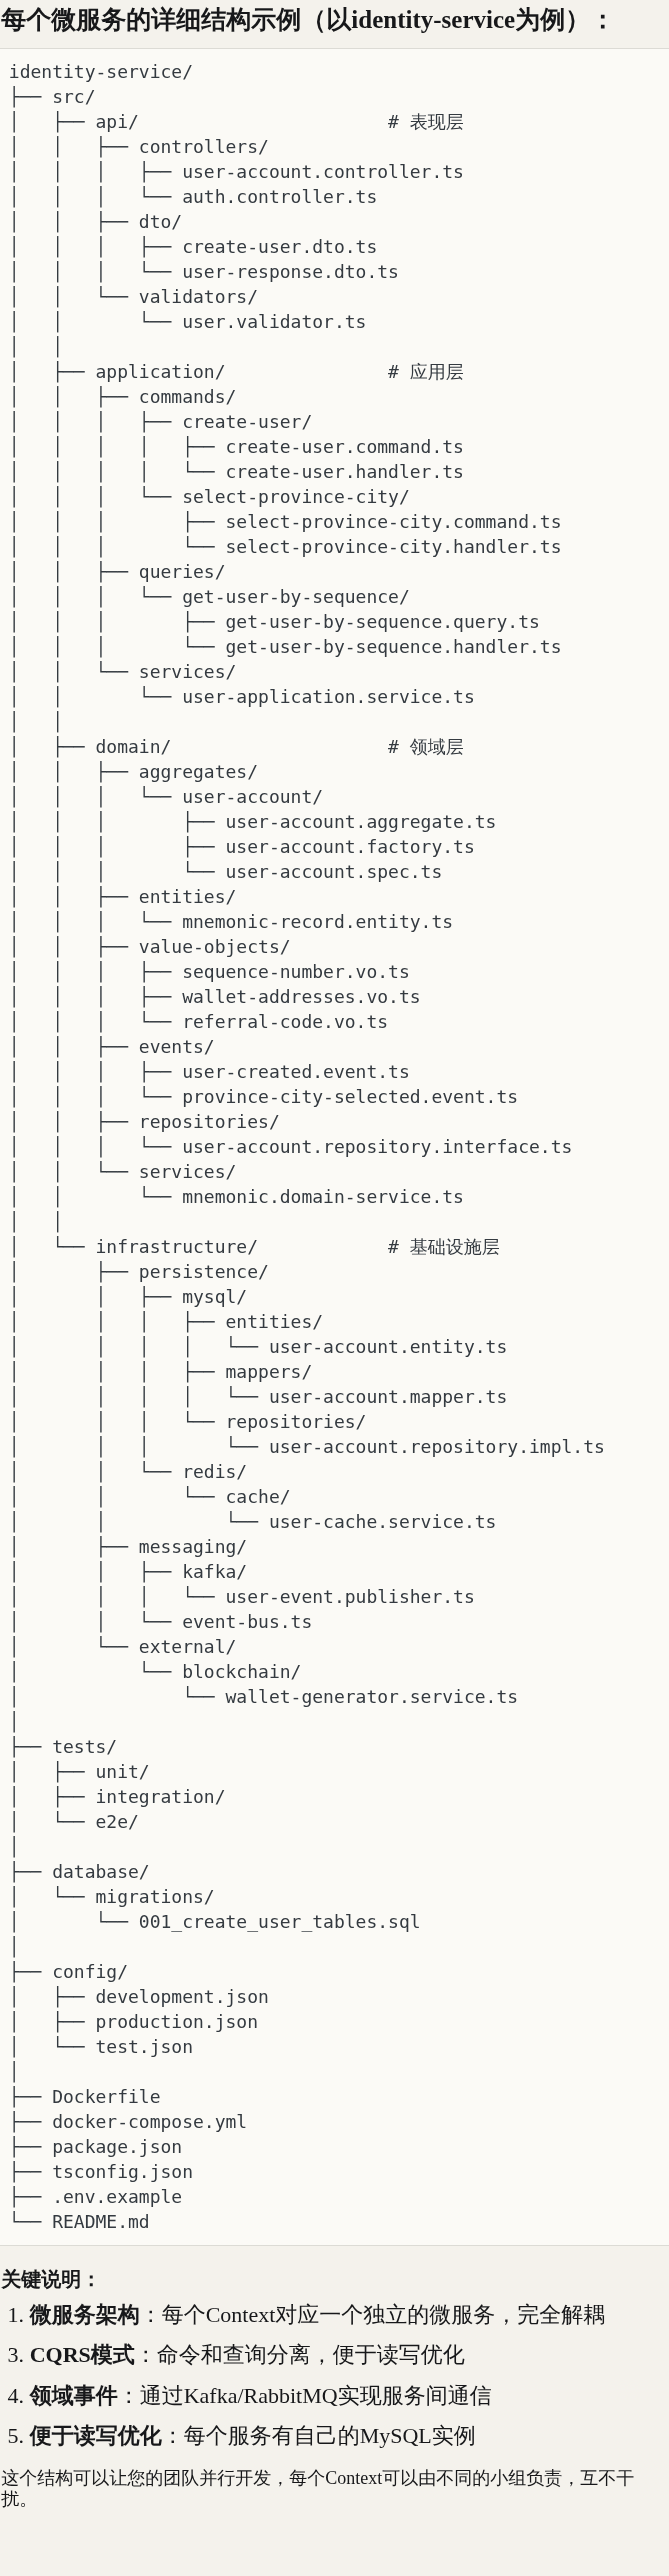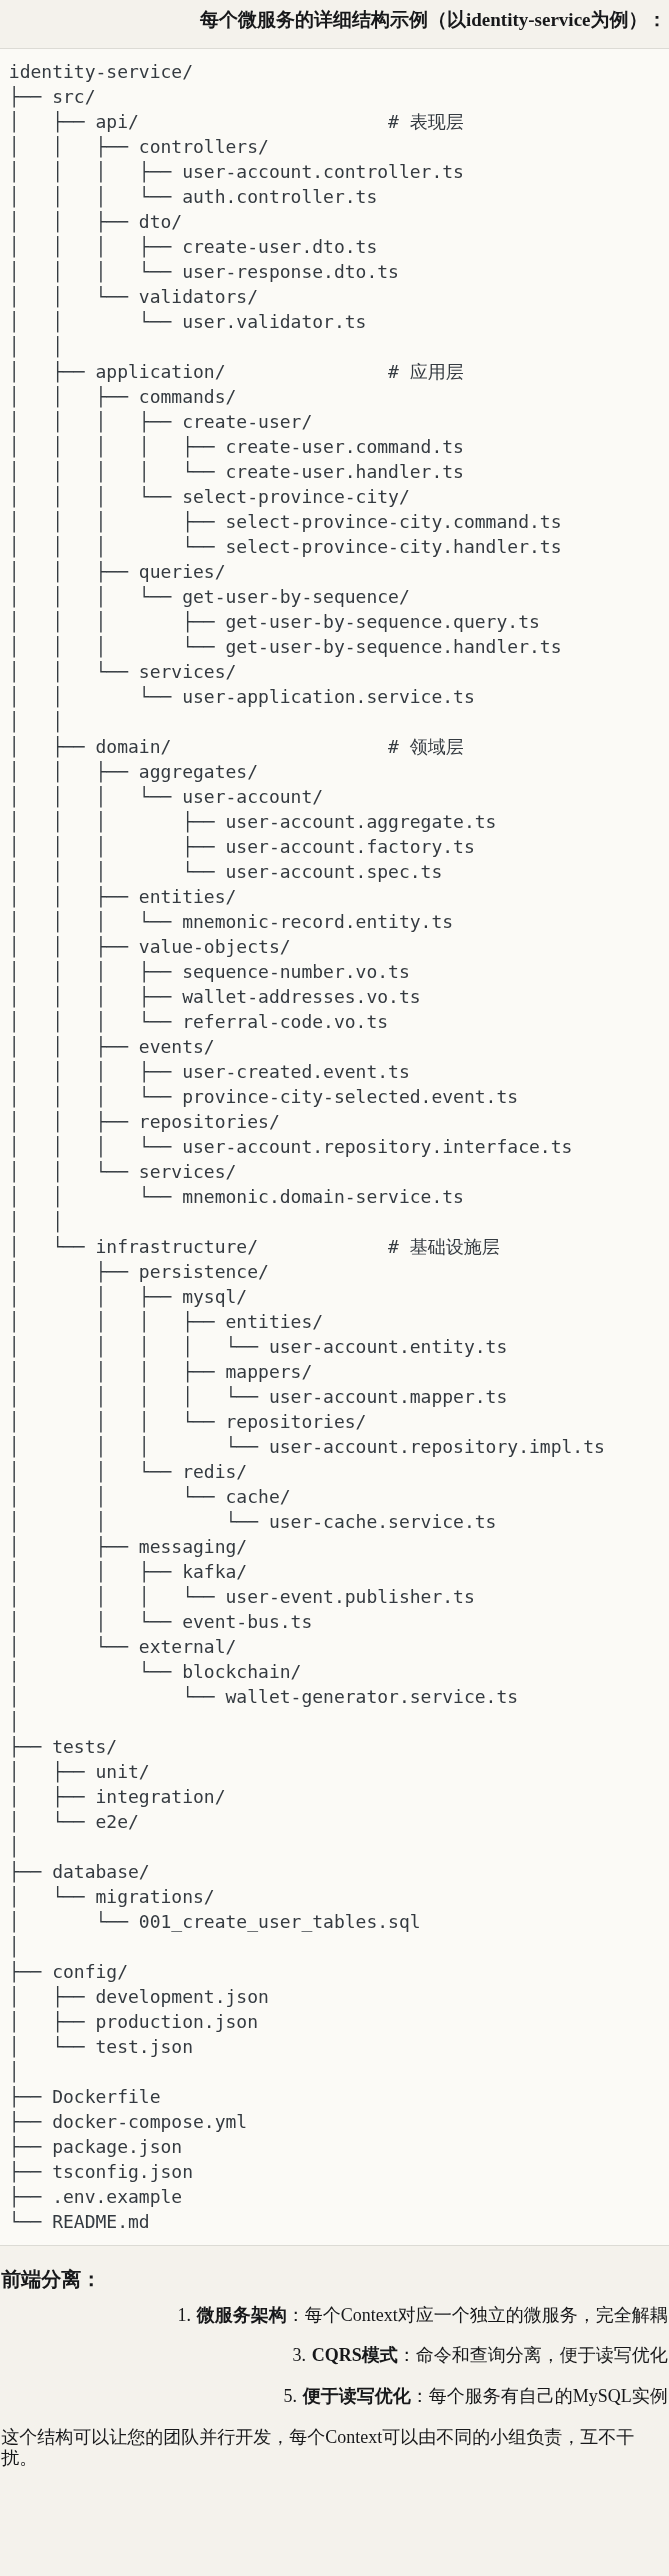--- a/index.html
+++ b/index.html
@@ -16,27 +16,26 @@
     color:var(--text,#17181a);
     font-family:"Liberation Serif","DejaVu Serif",serif;
     width:669px;
   }
   .doc{
     width:669px;
     min-height:2576px;
     padding:0 0 11.3px 0;
   }
   h1.title{
-    font-size:19px;
+    font-size:25px;
     line-height:30px;
     font-weight:700;
     margin:0;
     padding:5px 2.5px 0 1.3px;
     letter-spacing:0;
-    text-align:right;
   }
   pre.tree{
     margin:12.5px 0 0 0;
     padding:10px 5px 11.3px 8.8px;
     background:var(--code-bg,#fbfaf6);
     border-top:1.3px solid var(--code-border,#dcdbd5);
     border-bottom:1.3px solid var(--code-border,#dcdbd5);
     font-family:"DejaVu Sans Mono","Liberation Mono",monospace;
     font-size:18px;
     line-height:25px;
@@ -52,25 +51,24 @@
     line-height:22.5px;
     font-weight:700;
     margin:22.5px 0 0 0;
   }
   ol.notes-list{
     list-style:none;
     margin:15px 0 0 0;
     padding:0;
   }
   ol.notes-list li{
-    font-size:18px;
+    font-size:22px;
     line-height:18px;
     margin:0 0 22.5px 6.3px;
     white-space:nowrap;
-    text-align:right;
   }
   ol.notes-list .num{
     display:inline-block;
     margin-right:5.6px;
   }
   ol.notes-list .term{
     font-weight:700;
   }
   p.closing{
     font-size:18px;
@@ -167,32 +165,35 @@
 │   └── test.json
 │
 ├── Dockerfile
 ├── docker-compose.yml
 ├── package.json
 ├── tsconfig.json
 ├── .env.example
 └── README.md</pre>
 
   <section class="notes">
-    <h2 class="notes-heading">前端分离：</h2>
+    <h2 class="notes-heading">关键说明：</h2>
 
     <ol class="notes-list">
   <li>
     <span class="num">1.</span><span class="term">微服务架构</span><span class="desc">：每个Context对应一个独立的微服务，完全解耦</span>
   </li>
 
 
   <li>
     <span class="num">3.</span><span class="term">CQRS模式</span><span class="desc">：命令和查询分离，便于读写优化</span>
   </li>
 
+  <li>
+    <span class="num">4.</span><span class="term">领域事件</span><span class="desc">：通过Kafka/RabbitMQ实现服务间通信</span>
+  </li>
 
   <li>
     <span class="num">5.</span><span class="term">便于读写优化</span><span class="desc">：每个服务有自己的MySQL实例</span>
   </li>
 
 </ol>
 
     <p class="closing">这个结构可以让您的团队并行开发，每个Context可以由不同的小组负责，互不干扰。</p>
   </section>
 

